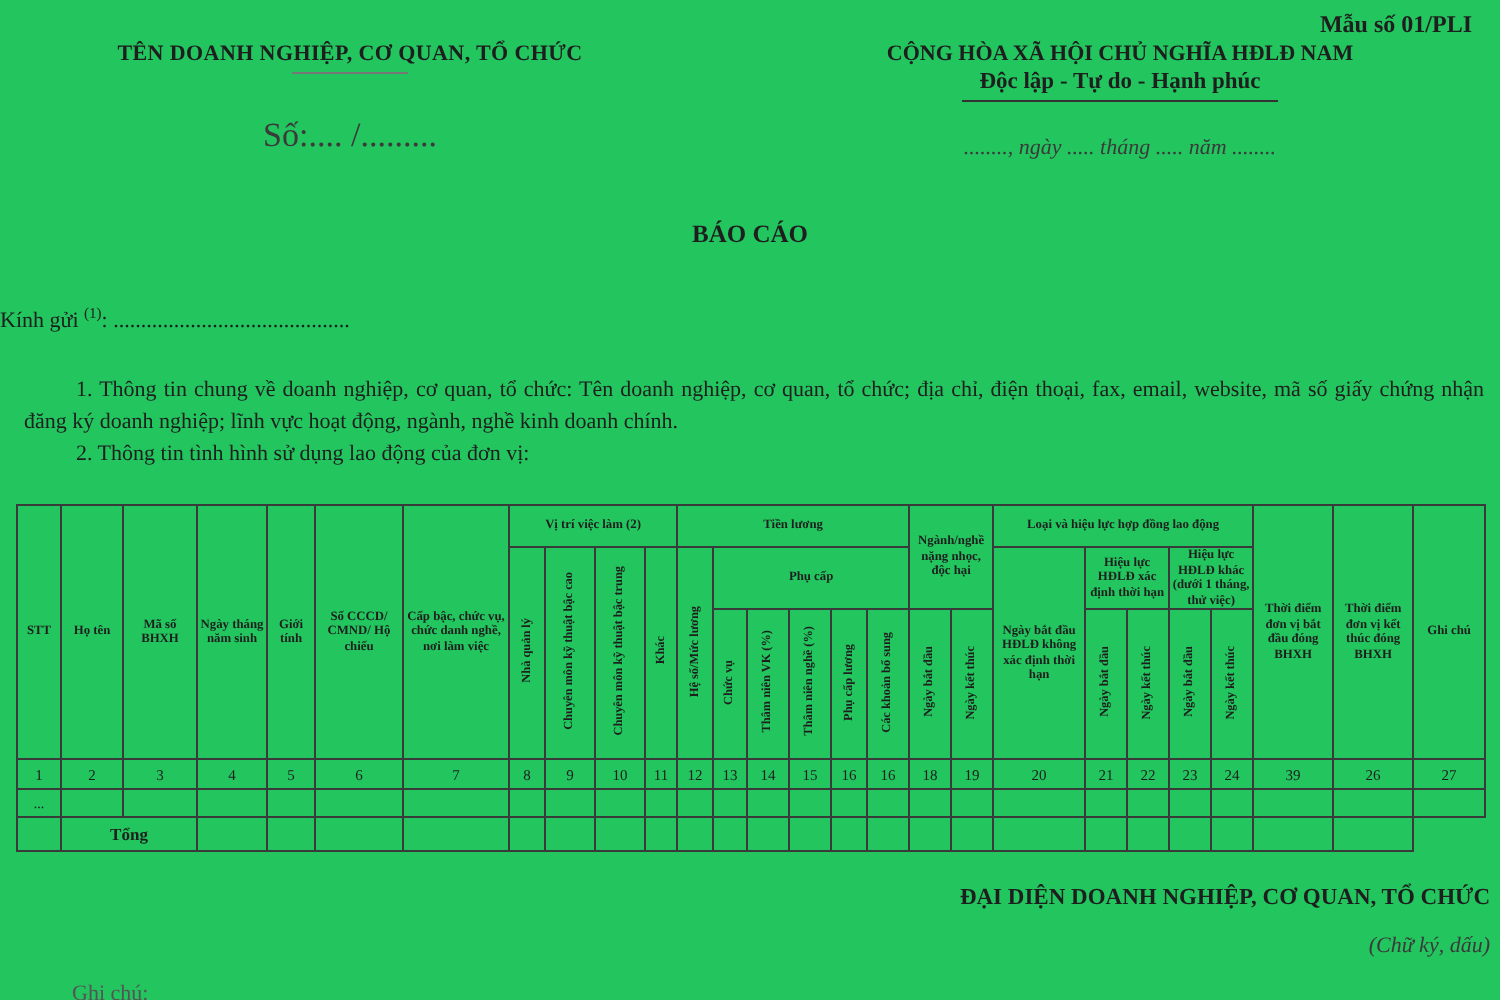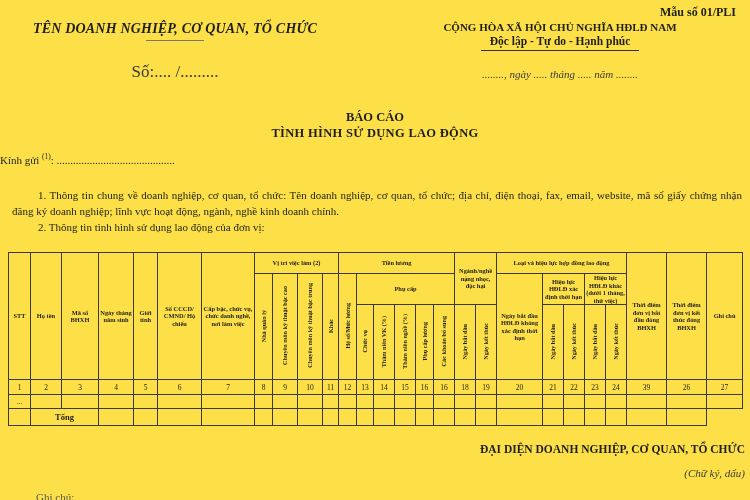--- a/index.html
+++ b/index.html
@@ -1,25 +1,25 @@
 <!DOCTYPE html>
 <html><head>
 <meta charset="utf-8">
 <style>
   html,body{margin:0;padding:0;}
   .page{
-    position:relative;width:750px;height:500px;background:#fde047;
+    position:relative;width:750px;height:500px;background:#22c55e;
     font-family:"Liberation Serif","DejaVu Serif",serif;color:#1e1e1e;
     overflow:hidden;
   }
 
   .form-number{position:absolute;top:5px;right:14px;font-weight:bold;font-size:12px;}
 
   .org-block{position:absolute;top:21px;left:0;width:350px;text-align:center;}
-  .org-title{font-weight:bold;font-size:14px;letter-spacing:.2px;font-style:italic;}
+  .org-title{font-weight:bold;font-size:11px;letter-spacing:.2px;}
   .rule-sm{width:58px;border-bottom:1px solid #777;margin:3px auto 0 auto;height:0;}
   .doc-number{margin-top:21px;font-size:17px;color:#3a3a3a;}
 
   .national-block{position:absolute;top:21px;left:385px;width:350px;text-align:center;}
   .motto1{font-weight:bold;font-size:11px;}
   .motto2{font-weight:bold;font-size:11.5px;margin-top:2px;}
   .rule-lg{width:158px;border-bottom:1px solid #333;margin:3px auto 0 auto;height:0;}
   .date-line{margin-top:17px;font-style:italic;font-size:11px;color:#3a3a3a;}
 
   .report-title{position:absolute;top:110px;left:0;width:100%;text-align:center;}
@@ -75,21 +75,20 @@
 
   <div class="national-block">
     <div class="motto1">CỘNG HÒA XÃ HỘI CHỦ NGHĨA HĐLĐ NAM</div>
     <div class="motto2">Độc lập - Tự do - Hạnh phúc</div>
     <div class="rule-lg"></div>
     <div class="date-line">........, ngày ..... tháng ..... năm ........</div>
   </div>
 
   <div class="report-title">
     <div class="t1">BÁO CÁO</div>
-    <div class="t2">TÌNH HÌNH SỬ DỤNG LAO ĐỘNG</div>
   </div>
 
   <div class="addressee"><span>Kính gửi</span> <sup>(1)</sup><span>: ...........................................</span></div>
 
   <div class="paragraphs">
     <p>1. Thông tin chung về doanh nghiệp, cơ quan, tổ chức: Tên doanh nghiệp, cơ quan, tổ chức; địa chỉ, điện thoại, fax, email, website, mã số giấy chứng nhận đăng ký doanh nghiệp; lĩnh vực hoạt động, ngành, nghề kinh doanh chính.</p>
     <p>2. Thông tin tình hình sử dụng lao động của đơn vị:</p>
   </div>
 
   <table class="report">

